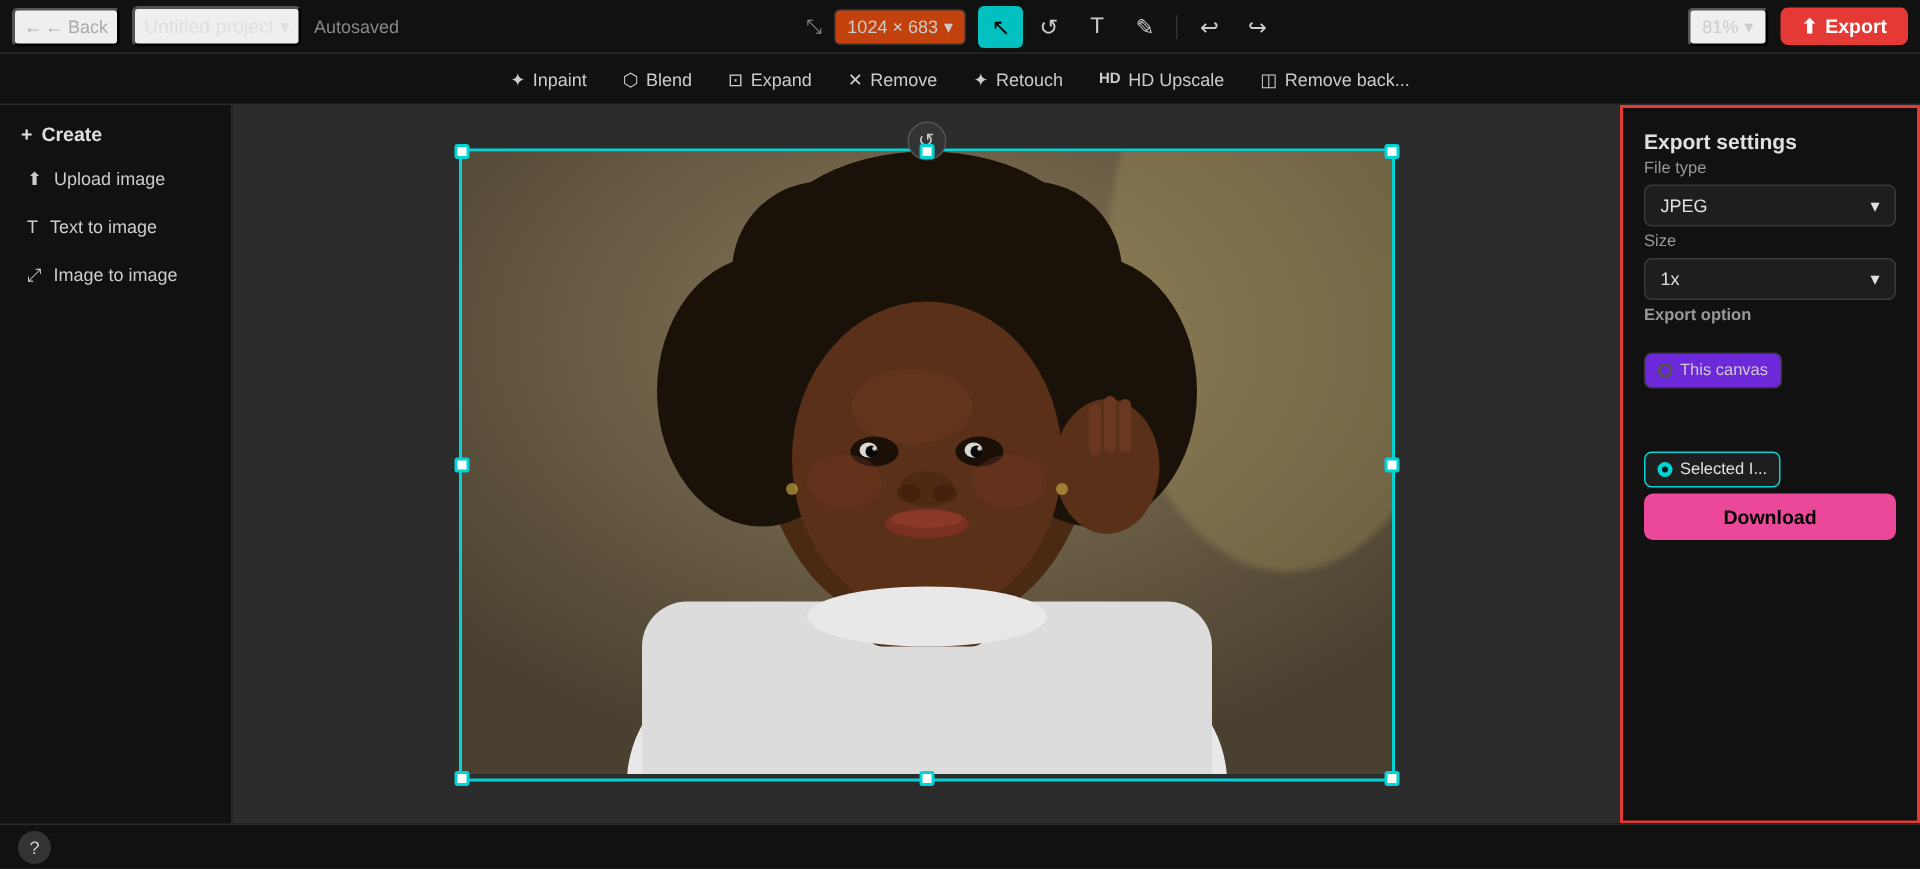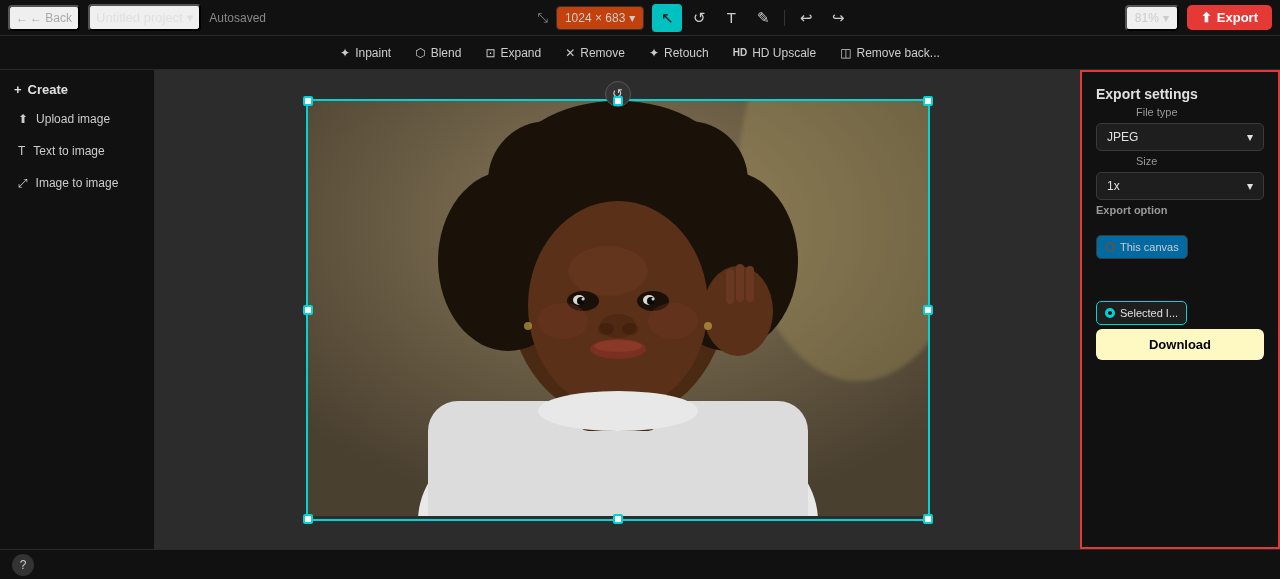--- a/index.html
+++ b/index.html
@@ -246,21 +246,20 @@
     }
     .export-panel-title {
       font-size: 14px;
       font-weight: 600;
       color: #e0e0e0;
     }
     .field-label {
       font-size: 11px;
       color: #999;
       margin-bottom: 5px;
-      margin-left: 40px;
     }
     .select-field {
       display: flex;
       align-items: center;
       justify-content: space-between;
       background: #1e1e1e;
       border: 1px solid #3a3a3a;
       border-radius: 5px;
       padding: 6px 10px;
       cursor: pointer;
@@ -278,21 +277,21 @@
       gap: 6px;
       flex-wrap: wrap;
     }
     .radio-btn {
       display: flex;
       align-items: center;
       gap: 5px;
       padding: 5px 8px;
       border-radius: 5px;
       border: 1px solid #3a3a3a;
-      background: #0369a1;
+      background: #6d28d9;
       cursor: pointer;
       font-size: 11px;
       color: #ccc;
     }
     .radio-btn.selected {
       border-color: #00d4d4;
       background: #1e1e1e;
       color: #e0e0e0;
       margin-top: 36px;
     }
@@ -323,21 +322,21 @@
       padding: 5px 8px;
       border-radius: 5px;
       border: 1px solid #3a3a3a;
       background: #1e1e1e;
       cursor: pointer;
       font-size: 11px;
       color: #ccc;
       width: fit-content;
     }
     .download-btn {
-      background: #fef9c3;
+      background: #ec4899;
       color: #000;
       border: none;
       padding: 8px;
       border-radius: 6px;
       font-size: 13px;
       font-weight: 600;
       cursor: pointer;
       text-align: center;
       width: 100%;
     }

